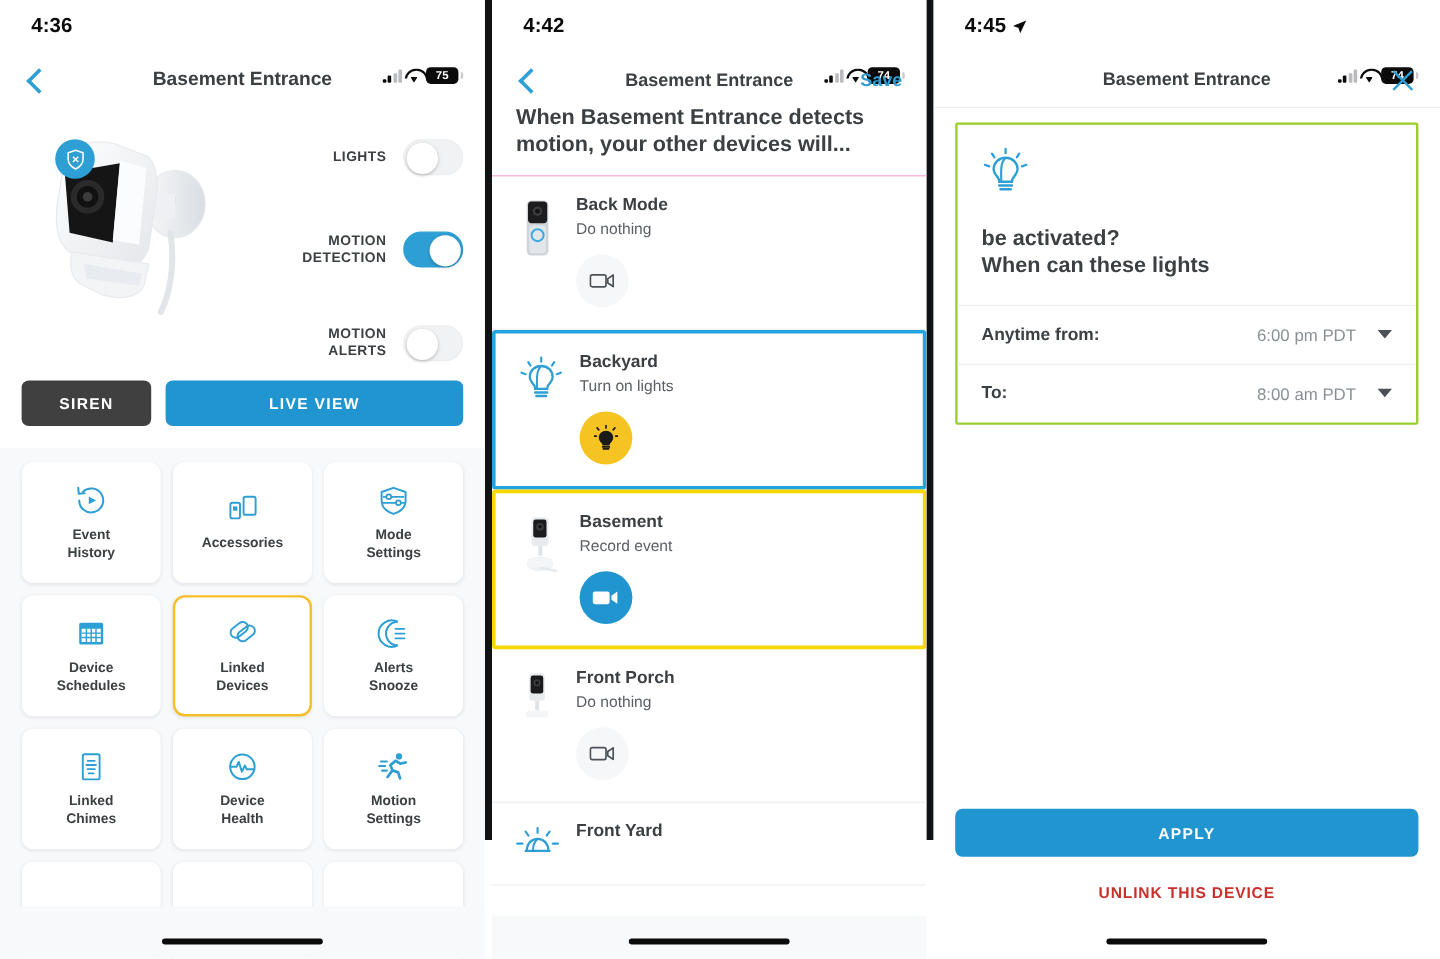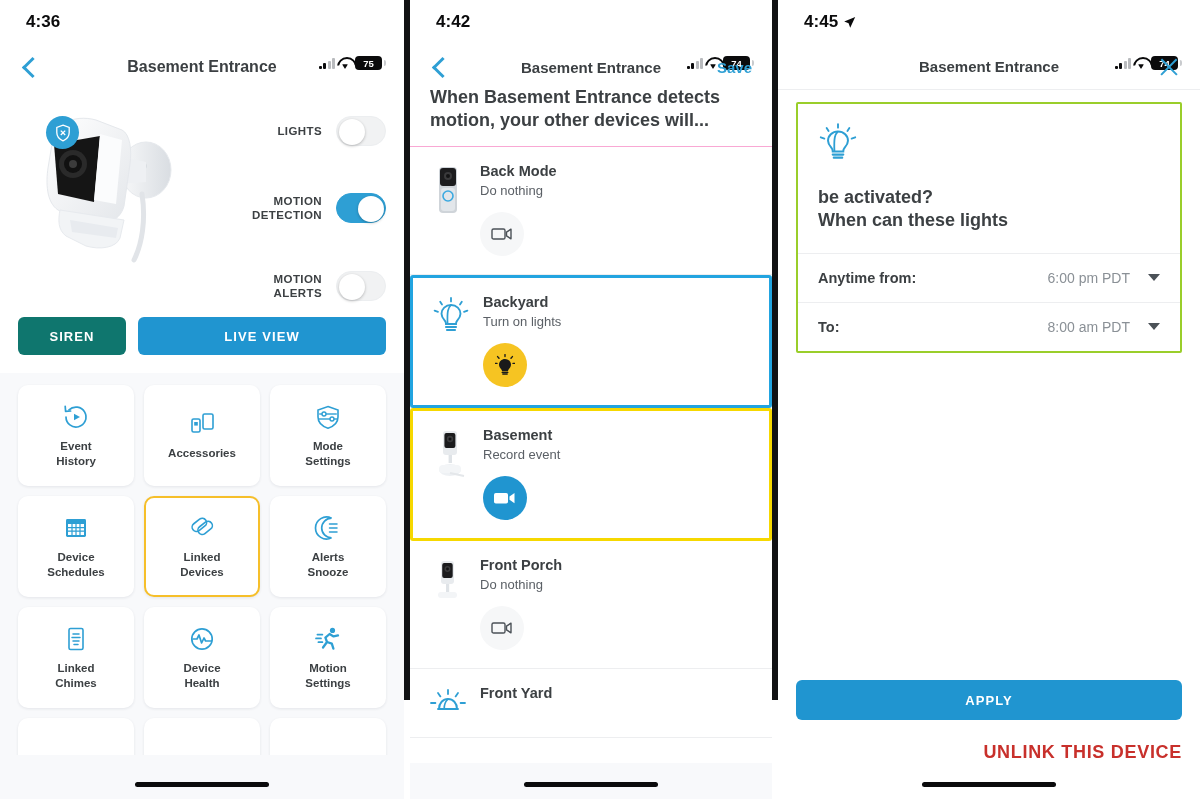--- a/index.html
+++ b/index.html
@@ -124,21 +124,21 @@
   }
   .switch.on { background:#2e9fd4; border-color:#2e9fd4; }
   .switch.on .knob { left: auto; right: 1.5px; }
 
   .p1-actions { display:flex; gap: 12px; padding: 12px 18px 18px 18px; }
   .btn {
     height: 38px; border-radius: 6px; display:flex; align-items:center;
     justify-content:center; color:#fff; font-size: 13px; font-weight: bold;
     letter-spacing: 1.1px;
   }
-  .btn-siren { width: 108px; background:#0f766e; }
+  .btn-siren { width: 108px; background:#404040; }
   .btn-live { flex: 1; background:#2095d0; }
 
   .p1-grid-wrap { background:#f8f9fb; flex:1; padding: 12px 18px 0 18px; overflow:hidden;}
   .grid {
     display:grid; grid-template-columns: repeat(3,1fr); gap: 10px;
   }
   .tile {
     background:#fff; border-radius: 10px; height: 101px;
     display:flex; flex-direction:column; align-items:center; justify-content:center;
     gap: 8px; box-shadow: 0 1px 3px rgba(20,30,60,.09);
@@ -193,29 +193,29 @@
     border-bottom: 1px solid #edeef0;
   }
   .p3-row:last-child { border-bottom: none; }
   .p3-row-label { font-size: 14.5px; font-weight: bold; color:#3c4043; flex:1; }
   .p3-row-value { font-size: 14px; color:#8a9096; margin-right: 18px; }
   .caret {
     width: 0; height: 0; border-left: 6px solid transparent;
     border-right: 6px solid transparent; border-top: 7px solid #4b5157;
   }
   .p3-footer {
-    position:absolute; left:0; right:0; bottom: 32px; padding: 4px 18px;
+    position:absolute; left:0; right:0; bottom: 44px; padding: 4px 18px;
   }
   .btn-apply {
     height: 40px; background:#2095d0; border-radius: 6px; color:#fff;
     display:flex; align-items:center; justify-content:center;
     font-size: 13px; font-weight: bold; letter-spacing: 1.1px;
   }
   .unlink {
-    text-align:right; color:#c8302b; font-size: 18px; font-weight:bold;
+    text-align:center; color:#c8302b; font-size: 13px; font-weight:bold;
     letter-spacing: .7px; margin-top: 22px;
   }
 
   
   .home-ind {
     position:absolute; bottom: 12px; left:50%; transform:translateX(-50%);
     width: 134px; height: 5px; border-radius: 3px; background:#0b0b0c;
   }
   .p1-bottom-bg {
     position:absolute; left:0; right:0; bottom:0; height: 44px; background:#f8f9fb;

